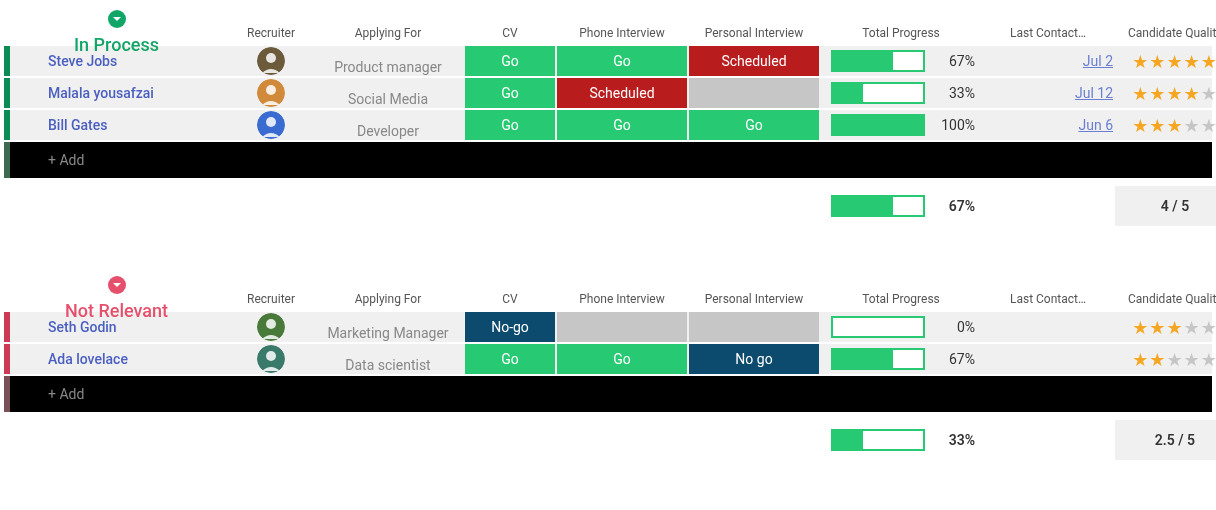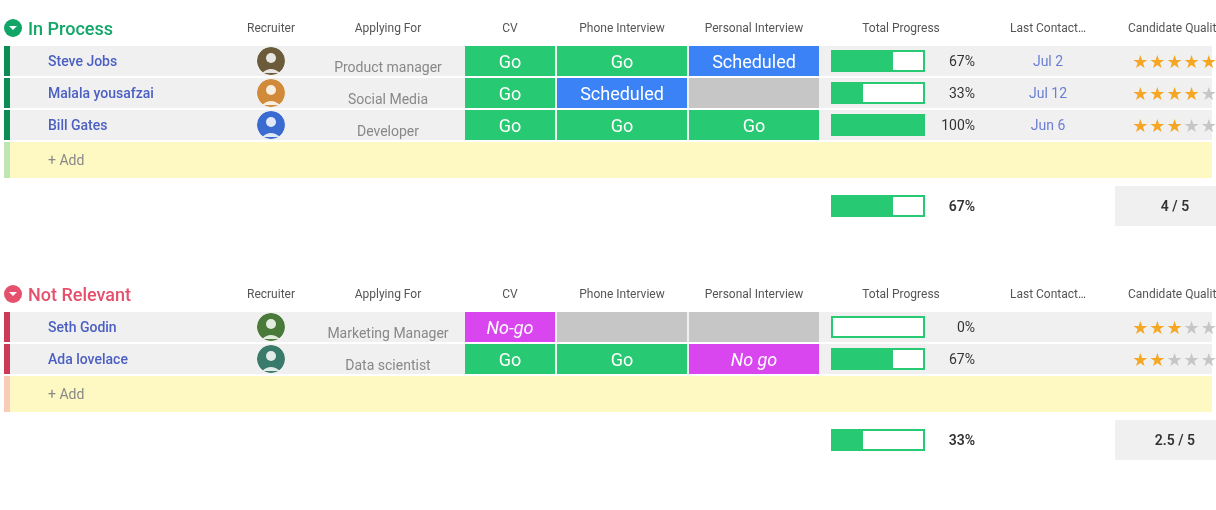--- a/index.html
+++ b/index.html
@@ -5,49 +5,49 @@
   * { box-sizing: border-box; margin: 0; padding: 0; }
   body { font-family: -apple-system, BlinkMacSystemFont, "Segoe UI", Roboto, Helvetica, Arial, sans-serif; font-size: 14px; color: #333; background: #fff; padding: 10px 4px 30px 4px; width: 1216px; }
   .group { margin-bottom: 50px; }
   .header-row, .row, .add-row, .summary-row {
     display: grid;
     grid-template-columns: 28px 195px 80px 150px 90px 130px 130px 160px 130px 120px;
     align-items: center;
     column-gap: 2px;
   }
   .header-row { height: 36px; }
-  .group-title-wrap { display:flex; align-items:center; gap:6px; grid-column: 1 / 3; }
+  .group-title-wrap { display:flex; align-items:center; gap:6px; grid-column: 1 / 3; flex-direction: column; }
   .collapse-btn {
     width:18px; height:18px; border-radius:50%; display:flex; align-items:center; justify-content:center; cursor:pointer;
   }
   .collapse-btn svg { display:block; }
   .group-title { font-size:18px; font-weight:500; }
   .col-head { color:#555; font-size:12px; text-align:center; white-space:nowrap; overflow:hidden; text-overflow:ellipsis; padding:0 4px; }
 
   .row { height:32px; background:#f0f0f0; border-bottom:2px solid #fff;}
   .row .handle { width:6px; height:100%; }
   .row .name { color:#4a5fc1; font-weight:500; padding-left:14px; cursor:pointer; }
   .avatar-cell { display:flex; justify-content:center; }
   .avatar { width:28px; height:28px; border-radius:50%; display:block; }
   .apply { text-align:center; color:#888;margin-top:11px; }
-  .status { height:100%; display:flex; align-items:center; justify-content:center; color:#fff; font-size:18px; }
+  .status { height:100%; display:flex; align-items:center; justify-content:center; color:#fff; font-size:14px; }
   .status.go { background:#27c973; }
-  .status.scheduled { background:#3b82f6; }
-  .status.nogo { background:#d946ef;font-style:italic; }
+  .status.scheduled { background:#b91c1c; }
+  .status.nogo { background:#0c4a6e; }
   .status.empty { background:#c6c6c6; }
   .progress-cell { display:flex; align-items:center; gap:8px; padding:0 6px 0 10px; }
   .progress-bar { flex:1; height:22px; border:2px solid #27c973; background:#fff; position:relative; }
   .progress-fill { position:absolute; left:0; top:0; bottom:0; background:#27c973; }
   .progress-text { width:42px; text-align:right; color:#333; }
-  .date { text-align:center; color:#6a7fd1; }
+  .date { text-align:right; color:#6a7fd1;text-decoration:underline; }
   .quality { text-align:center; letter-spacing:1px; font-size:18px; }
   .star-on { color:#f5a623; }
   .star-off { color:#c6c6c6; }
 
-  .add-row { height:36px; background:#fef9c3; color:#888; }
+  .add-row { height:36px; background:#000000; color:#888; }
   .add-row .handle { width:6px; height:100%; opacity:0.5; }
   .add-row .add-text { grid-column: 2 / 11; padding-left:14px; cursor:pointer; }
 
   .summary-row { height:40px; margin-top:8px; }
   .summary-row .progress-cell { font-weight:600; }
   .summary-row .quality-summary { text-align:center; font-weight:600; color:#333; background:#f0f0f0; height:100%; display:flex; align-items:center; justify-content:center; }
   .summary-row .progress-text { font-weight:600; }
 </style>
 </head>
 <body>

